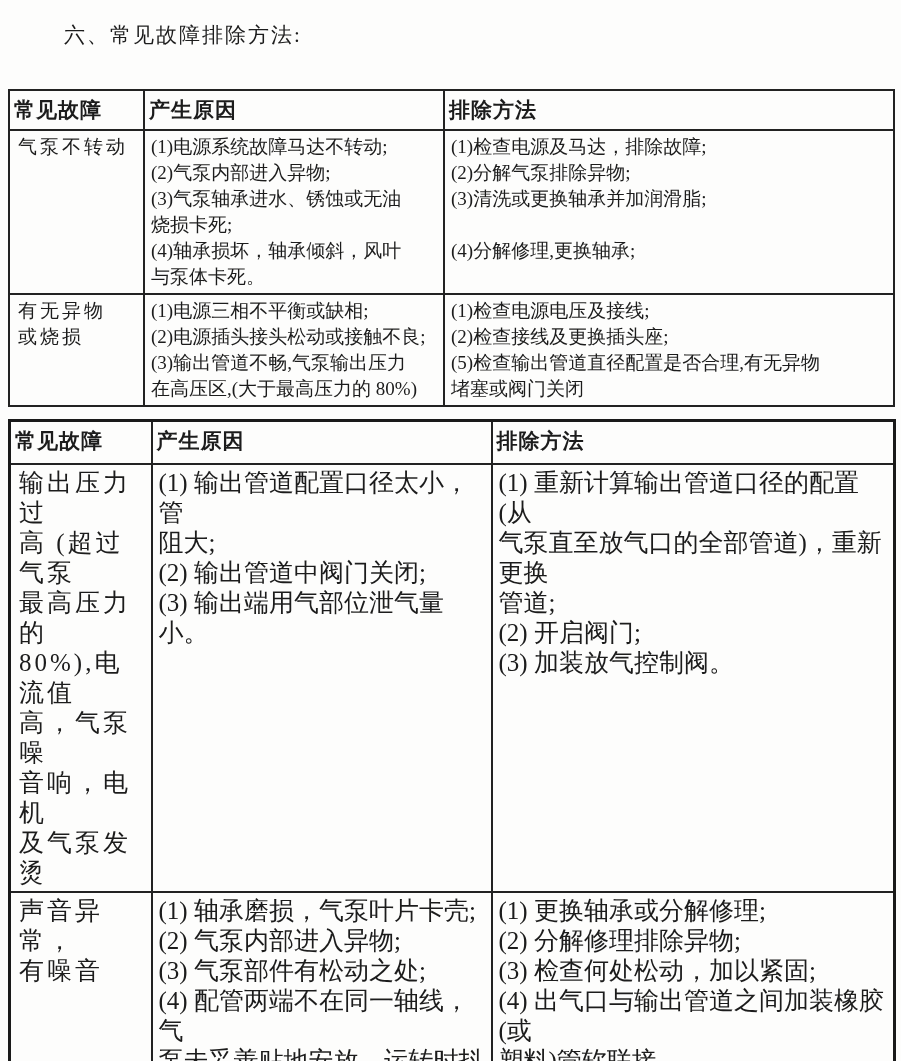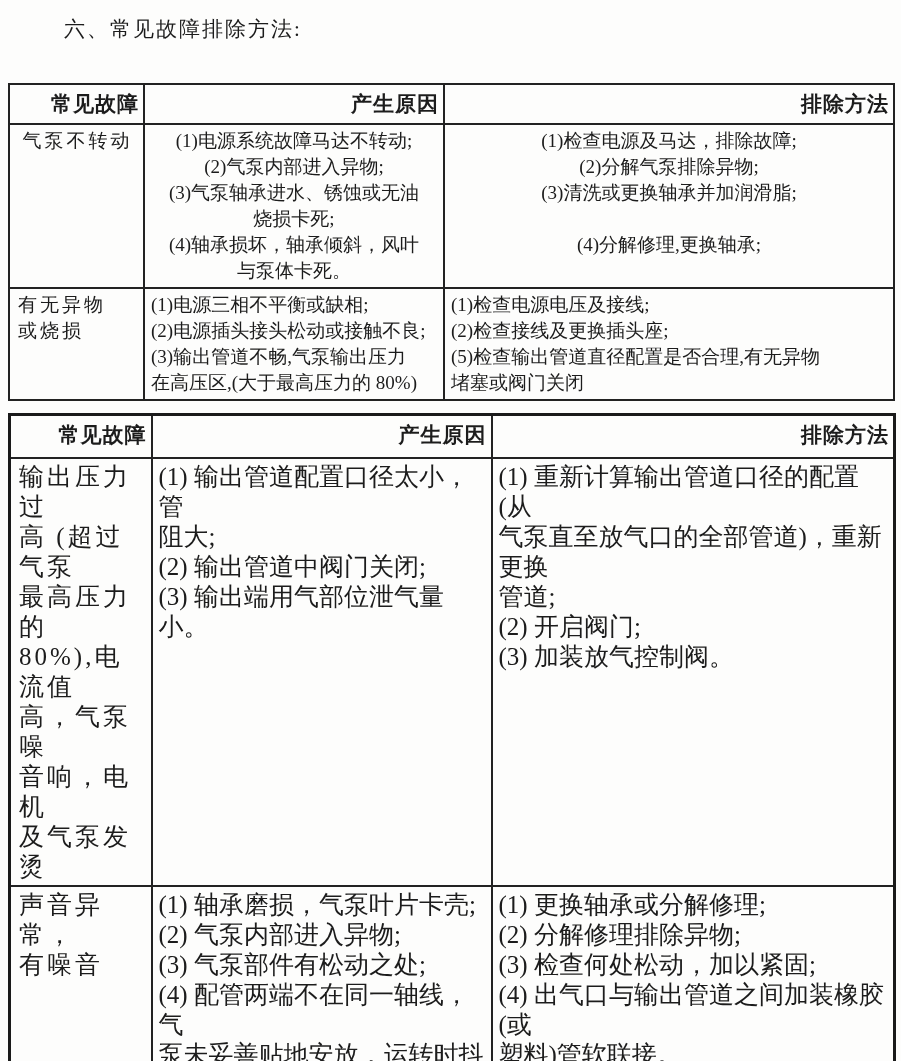--- a/index.html
+++ b/index.html
@@ -12,20 +12,21 @@
     height: 1061px;
     overflow: hidden;
     font-family: "Liberation Serif", "DejaVu Serif", serif;
     color: #1c1c1c;
     background: #fdfdfc;
   }
   .page {
     position: relative;
     width: 901px;
     height: 1047px;
+    margin-top: 6px;
   }
   .doc-title {
     margin: 0;
     padding: 15px 0 0 64px;
     font-size: 21px;
     font-weight: 400;
     letter-spacing: 2px;
   }
   table.fault-table {
     border-collapse: collapse;
@@ -37,37 +38,37 @@
   table.t1 { margin-top: 40px; border: 2px solid #1e1e1e; }
   table.t2 { margin-top: 12px; border: 3px solid #1a1a1a; }
   .fault-table th, .fault-table td {
     border: 2px solid #222222;
     vertical-align: top;
     box-sizing: border-box;
   }
   .fault-table th {
     font-size: 21px;
     font-weight: 700;
-    text-align: right;
+    text-align: left;
     padding: 5px 4px;
     letter-spacing: 1px;
   }
   .t1 th { height: 37px; }
   .t2 th { height: 43px; }
   .fault-table td {
     padding: 3px 6px;
   }
   .t1 td { font-size: 19px; line-height: 26px; }
   .t2 td { font-size: 25px; line-height: 30px; }
   .cell { white-space: pre-line; }
   td.fault-cell {
     letter-spacing: 3px;
     padding-left: 8px;
   }
-  .t1 tbody tr.row-1 td { height: 157px; text-align: center; }
+  .t1 tbody tr.row-1 td { height: 157px; }
   .t1 tbody tr.row-2 td { height: 103px; }
   .t1 tbody tr.row-3 td { height: 210px; }
   .t2 tbody tr.row-1 td { height: 228px; }
   .t2 tbody tr.row-2 td { height: 183px; }
 </style>
 </head>
 <body>
 
 <div class="page">
 

